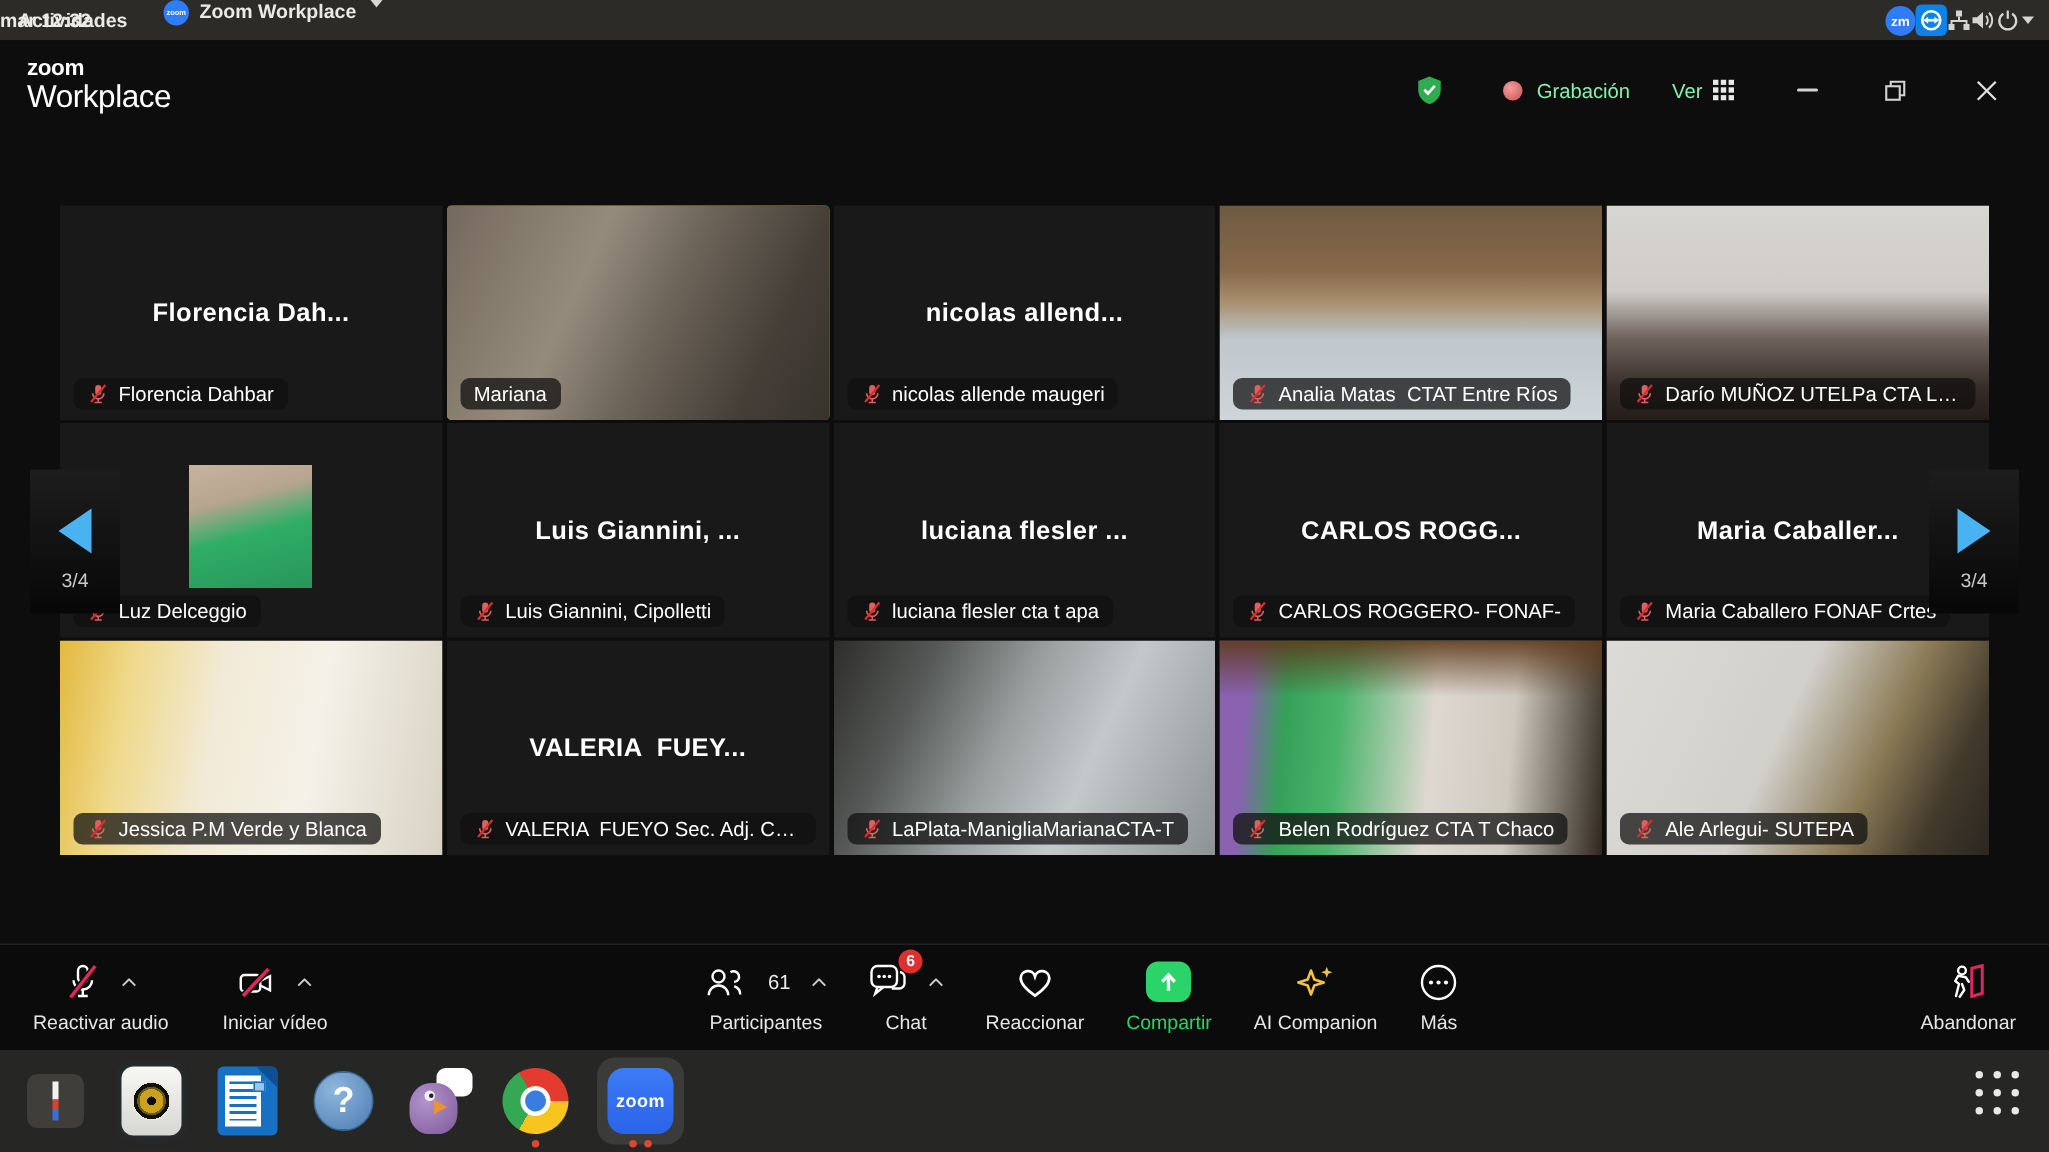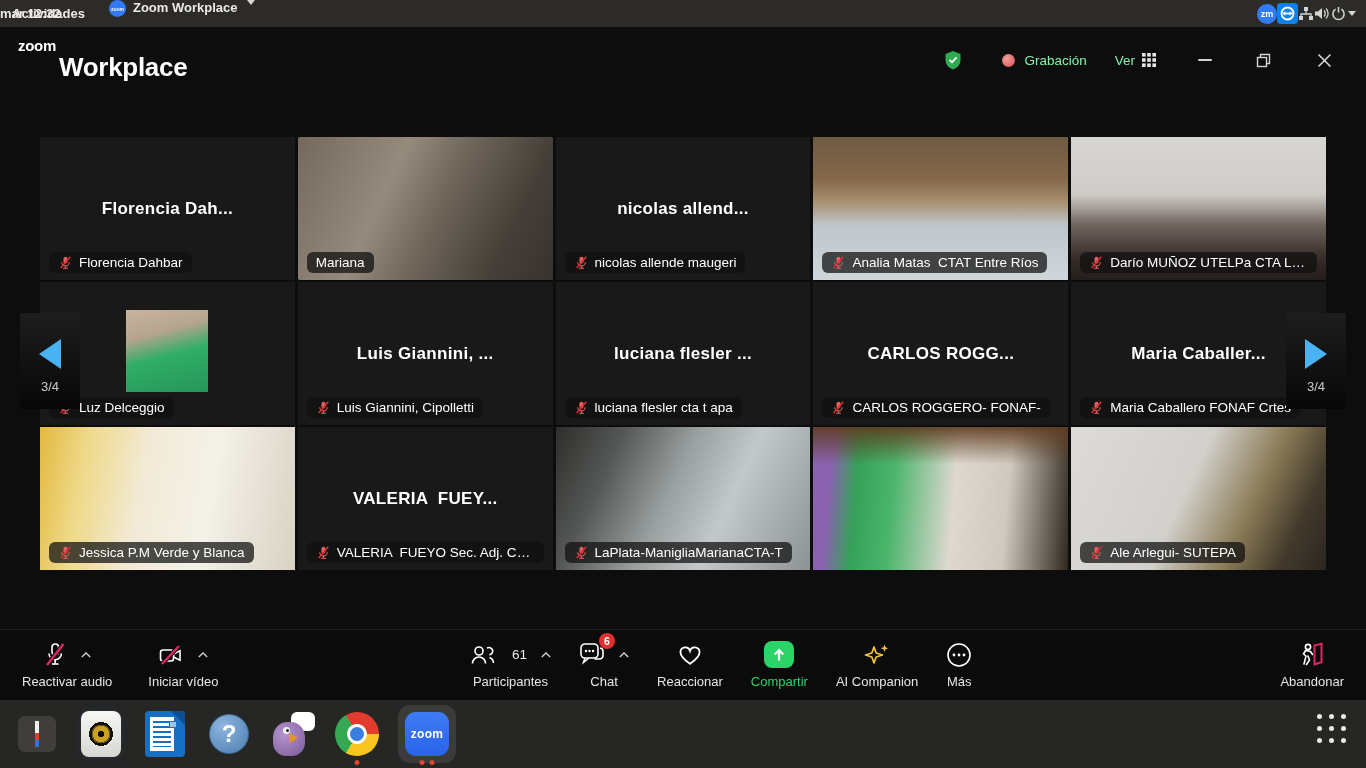--- a/index.html
+++ b/index.html
@@ -20,21 +20,21 @@
   .zm-badge{width:20px;height:20px;border-radius:50%;background:#2f7cf6;color:#fff;font-size:9px;
     font-weight:700;display:flex;align-items:center;justify-content:center;}
   .tv-badge{width:21px;height:21px;border-radius:4px;background:#0d82e8;display:flex;
     align-items:center;justify-content:center;}
   .tray svg{display:block;}
 
   
   .zoomwin{position:absolute;left:0;top:27px;width:1366px;height:673px;background:#0d0d0d;}
   .logo{position:absolute;left:18px;top:11px;color:#fff;line-height:1.05;}
   .logo .l1{font-size:15px;font-weight:700;letter-spacing:-.3px;}
-  .logo .l2{font-size:26px;font-weight:700;letter-spacing:-.3px;margin-left:41px;}
+  .logo .l2{font-size:21px;font-weight:400;letter-spacing:-.3px;}
   .winctrl{position:absolute;right:34px;top:18px;display:flex;align-items:center;height:30px;color:#86efac;font-size:13.5px;}
   .wc-gap40{margin-left:40px;} .wc-gap28{margin-left:28px;} .wc-gap42{margin-left:42px;}
   .wc-gap44{margin-left:44px;} .wc-gap46{margin-left:46px;}
   .recgroup{display:flex;align-items:center;gap:9px;}
   .recdot{width:13px;height:13px;border-radius:50%;background:radial-gradient(circle at 38% 35%,#f29d9d,#cf5050);}
   .vergroup{display:flex;align-items:center;gap:7px;}
   .minbar{width:14px;height:2px;background:#d4d4d4;border-radius:1px;}
   .btn{cursor:pointer;display:flex;align-items:center;}
 
   
@@ -369,20 +369,26 @@
       <div class="tag">
         <svg class="micoff" width="15" height="15">
             <use href="#micoff"></use>
           </svg>
         <span>LaPlata-ManigliaMarianaCTA-T</span>
       </div>
     </div>
 
     <div class="tile">
       <div class="vid v-belen"></div>
+      <div class="tag">
+        <svg class="micoff" width="15" height="15">
+            <use href="#micoff"></use>
+          </svg>
+        <span>Belen Rodríguez CTA T Chaco</span>
+      </div>
     </div>
 
     <div class="tile">
       <div class="vid v-ale"></div>
       <div class="tag">
         <svg class="micoff" width="15" height="15">
             <use href="#micoff"></use>
           </svg>
         <span>Ale Arlegui- SUTEPA</span>
       </div>

